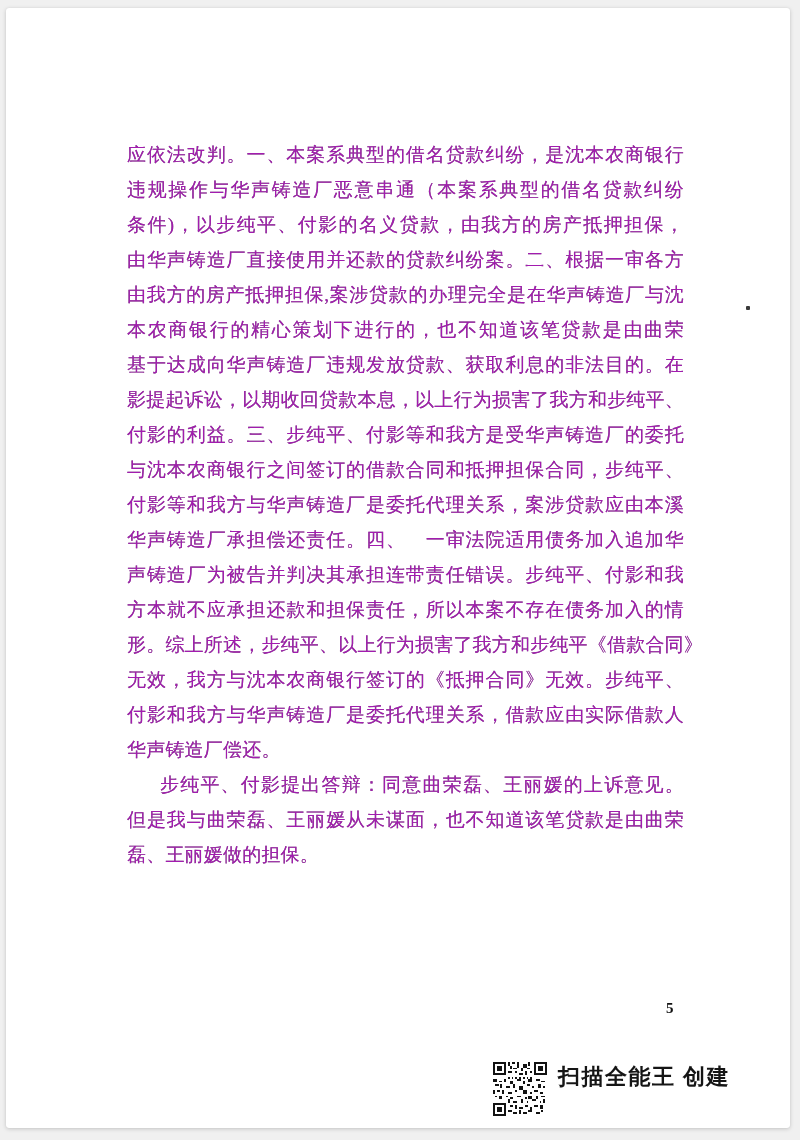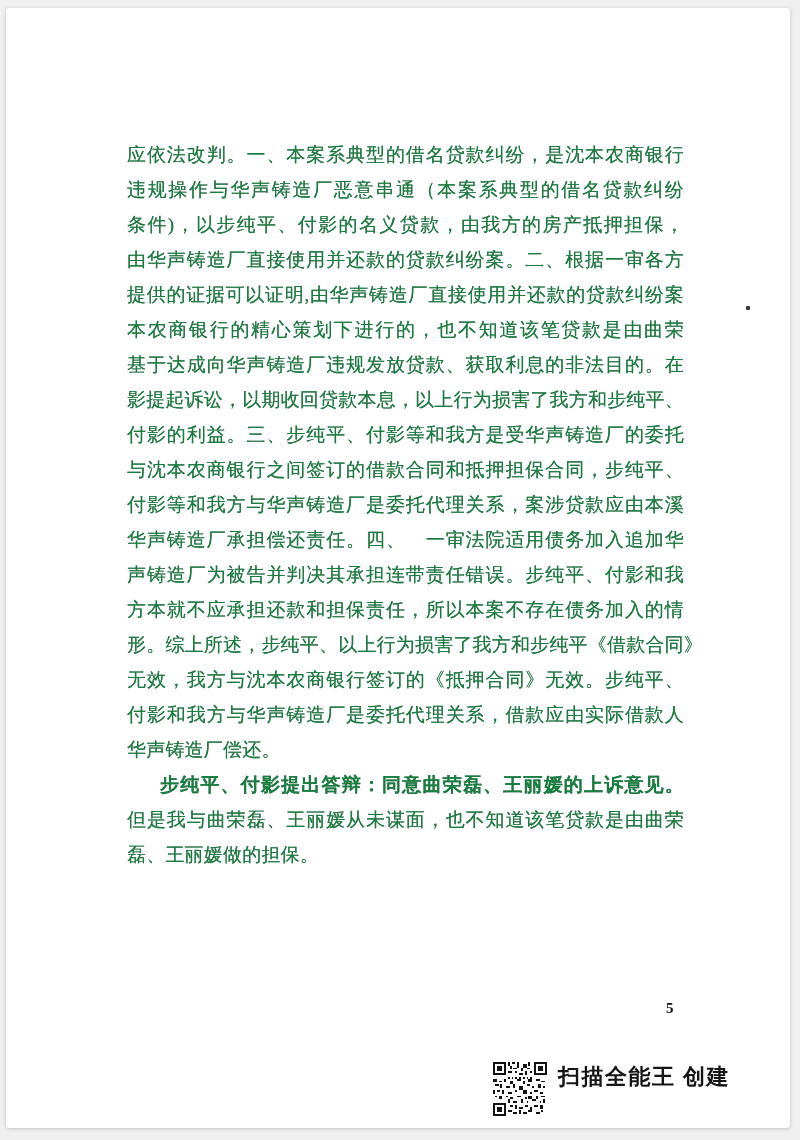--- a/index.html
+++ b/index.html
@@ -24,36 +24,35 @@
   .text-block {
     position: absolute;
     left: 121px;
     top: 129px;
     width: 557px;
   }
   .line {
     height: 35px;
     line-height: 35px;
     font-size: 19px;
-    color: #15803d;
+    color: #a21caf;
     font-family: "Liberation Serif", serif;
     text-align: justify;
     text-align-last: justify;
     letter-spacing: 0.2px;
     white-space: nowrap;
     overflow: visible;
     text-shadow: 0 0 0.4px rgba(0,0,0,0.55);
   }
   .line.short {
     text-align: center;
     text-align-last: left;
   }
   .line.indent {
     text-indent: 33px;
-    font-weight: bold;
   }
   .page-number {
     position: absolute;
     left: 660px;
     top: 992px;
     font-size: 15px;
     font-weight: bold;
     color: #111111;
     font-family: "Liberation Serif", serif;
   }
@@ -94,21 +93,21 @@
 <body>
 
 <div class="scan-page">
 
   <div class="text-block">
 
   <div class="line">应依法改判。一、本案系典型的借名贷款纠纷，是沈本农商银行</div>
       <div class="line">违规操作与华声铸造厂恶意串通（本案系典型的借名贷款纠纷</div>
       <div class="line">条件)，以步纯平、付影的名义贷款，由我方的房产抵押担保，</div>
       <div class="line">由华声铸造厂直接使用并还款的贷款纠纷案。二、根据一审各方</div>
-      <div class="line">提供的证据可以证明,由华声铸造厂直接使用并还款的贷款纠纷案</div>
+      <div class="line">由我方的房产抵押担保,案涉贷款的办理完全是在华声铸造厂与沈</div>
       <div class="line">本农商银行的精心策划下进行的，也不知道该笔贷款是由曲荣</div>
       <div class="line">基于达成向华声铸造厂违规发放贷款、获取利息的非法目的。在</div>
       <div class="line">影提起诉讼，以期收回贷款本息，以上行为损害了我方和步纯平、</div>
       <div class="line">付影的利益。三、步纯平、付影等和我方是受华声铸造厂的委托</div>
       <div class="line">与沈本农商银行之间签订的借款合同和抵押担保合同，步纯平、</div>
       <div class="line">付影等和我方与华声铸造厂是委托代理关系，案涉贷款应由本溪</div>
       <div class="line">华声铸造厂承担偿还责任。四、　一审法院适用债务加入追加华</div>
       <div class="line">声铸造厂为被告并判决其承担连带责任错误。步纯平、付影和我</div>
       <div class="line">方本就不应承担还款和担保责任，所以本案不存在债务加入的情</div>
       <div class="line">形。综上所述，步纯平、以上行为损害了我方和步纯平《借款合同》</div>

